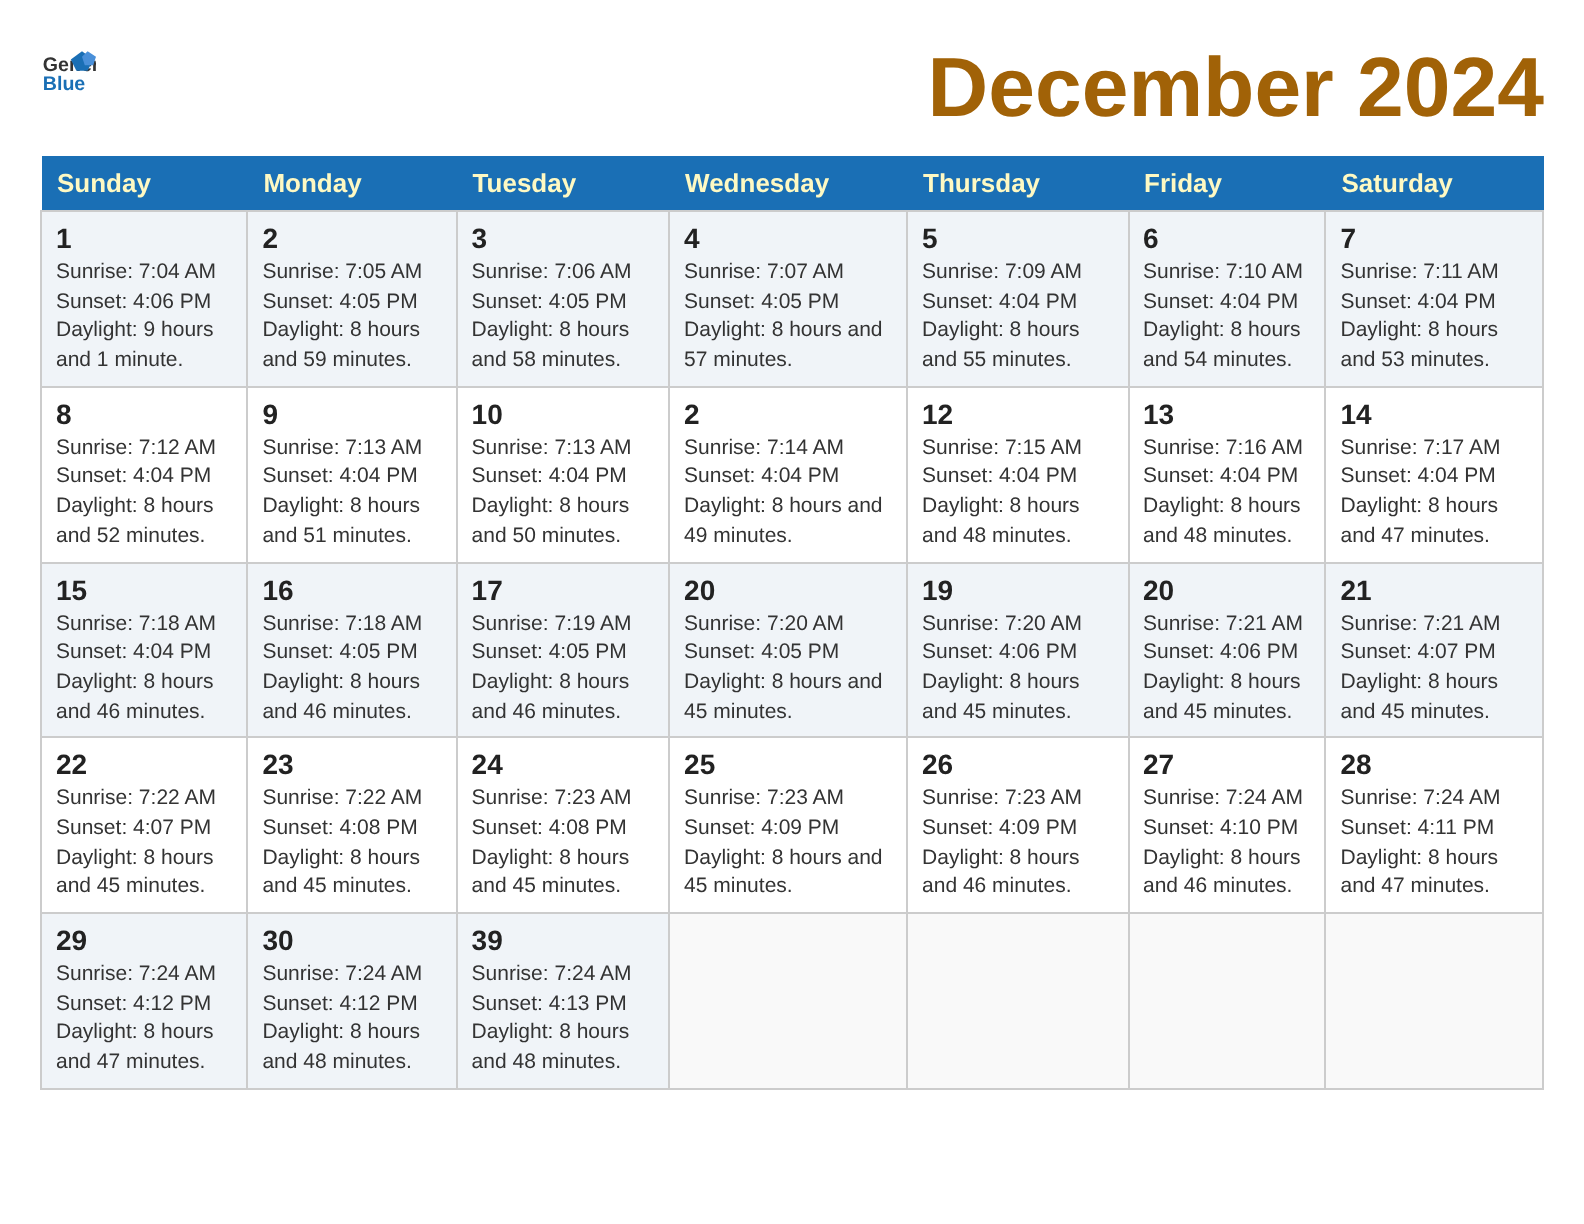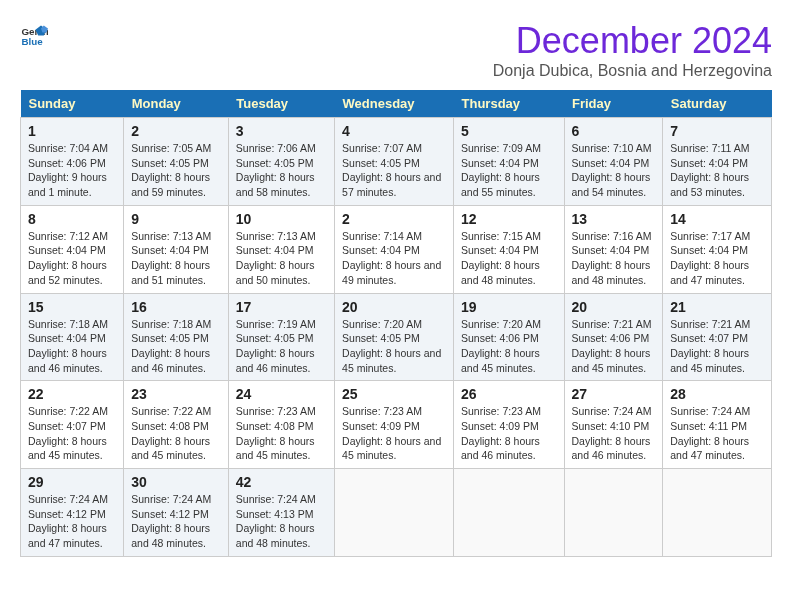--- a/index.html
+++ b/index.html
@@ -22,23 +22,23 @@
       gap: 4px;
     }
     .logo-icon {
       width: 28px;
       height: 28px;
     }
     .title-section {
       text-align: right;
     }
     .main-title {
-      font-size: 36px;
-      font-weight: normal;
-      color: #6d28d9;
+      font-size: 42px;
+      font-weight: bold;
+      color: #a16207;
     }
     .subtitle {
       font-size: 16px;
       color: #555;
       font-weight: normal;
     }
     table {
       width: 100%;
       border-collapse: collapse;
       font-size: 11px;
@@ -87,21 +87,20 @@
   <div class="logo">
     <svg class="logo-icon" viewBox="0 0 40 40">
       <text x="2" y="22" font-size="14" font-weight="bold" fill="#333">General</text>
       <text x="2" y="36" font-size="14" font-weight="bold" fill="#1a6fb5">Blue</text>
       <polygon points="30,8 38,14 34,22 26,22 22,14" fill="#1a6fb5"></polygon>
       <polygon points="34,8 40,12 38,18 32,18 30,12" fill="#4a90d9"></polygon>
     </svg>
   </div>
   <div class="title-section">
     <div class="main-title">December 2024</div>
-    <div class="subtitle">Donja Dubica, Bosnia and Herzegovina</div>
   </div>
 </div>
 
 <table>
   <thead>
     <tr>
     <th>Sunday</th>
         <th>Monday</th>
         <th>Tuesday</th>
         <th>Wednesday</th>
@@ -294,21 +293,21 @@
 Sunset: 4:12 PM
 Daylight: 8 hours and 47 minutes.</div>
         </td>
         <td>
           <span class="day-number">30</span>
           <div class="day-info" style="white-space: pre-line;">Sunrise: 7:24 AM
 Sunset: 4:12 PM
 Daylight: 8 hours and 48 minutes.</div>
         </td>
         <td>
-          <span class="day-number">42</span>
+          <span class="day-number">39</span>
           <div class="day-info" style="white-space: pre-line;">Sunrise: 7:24 AM
 Sunset: 4:13 PM
 Daylight: 8 hours and 48 minutes.</div>
         </td>
         <td class="empty"></td>
         <td class="empty"></td>
         <td class="empty"></td>
         <td class="empty"></td>
       </tr>
     </tbody>

